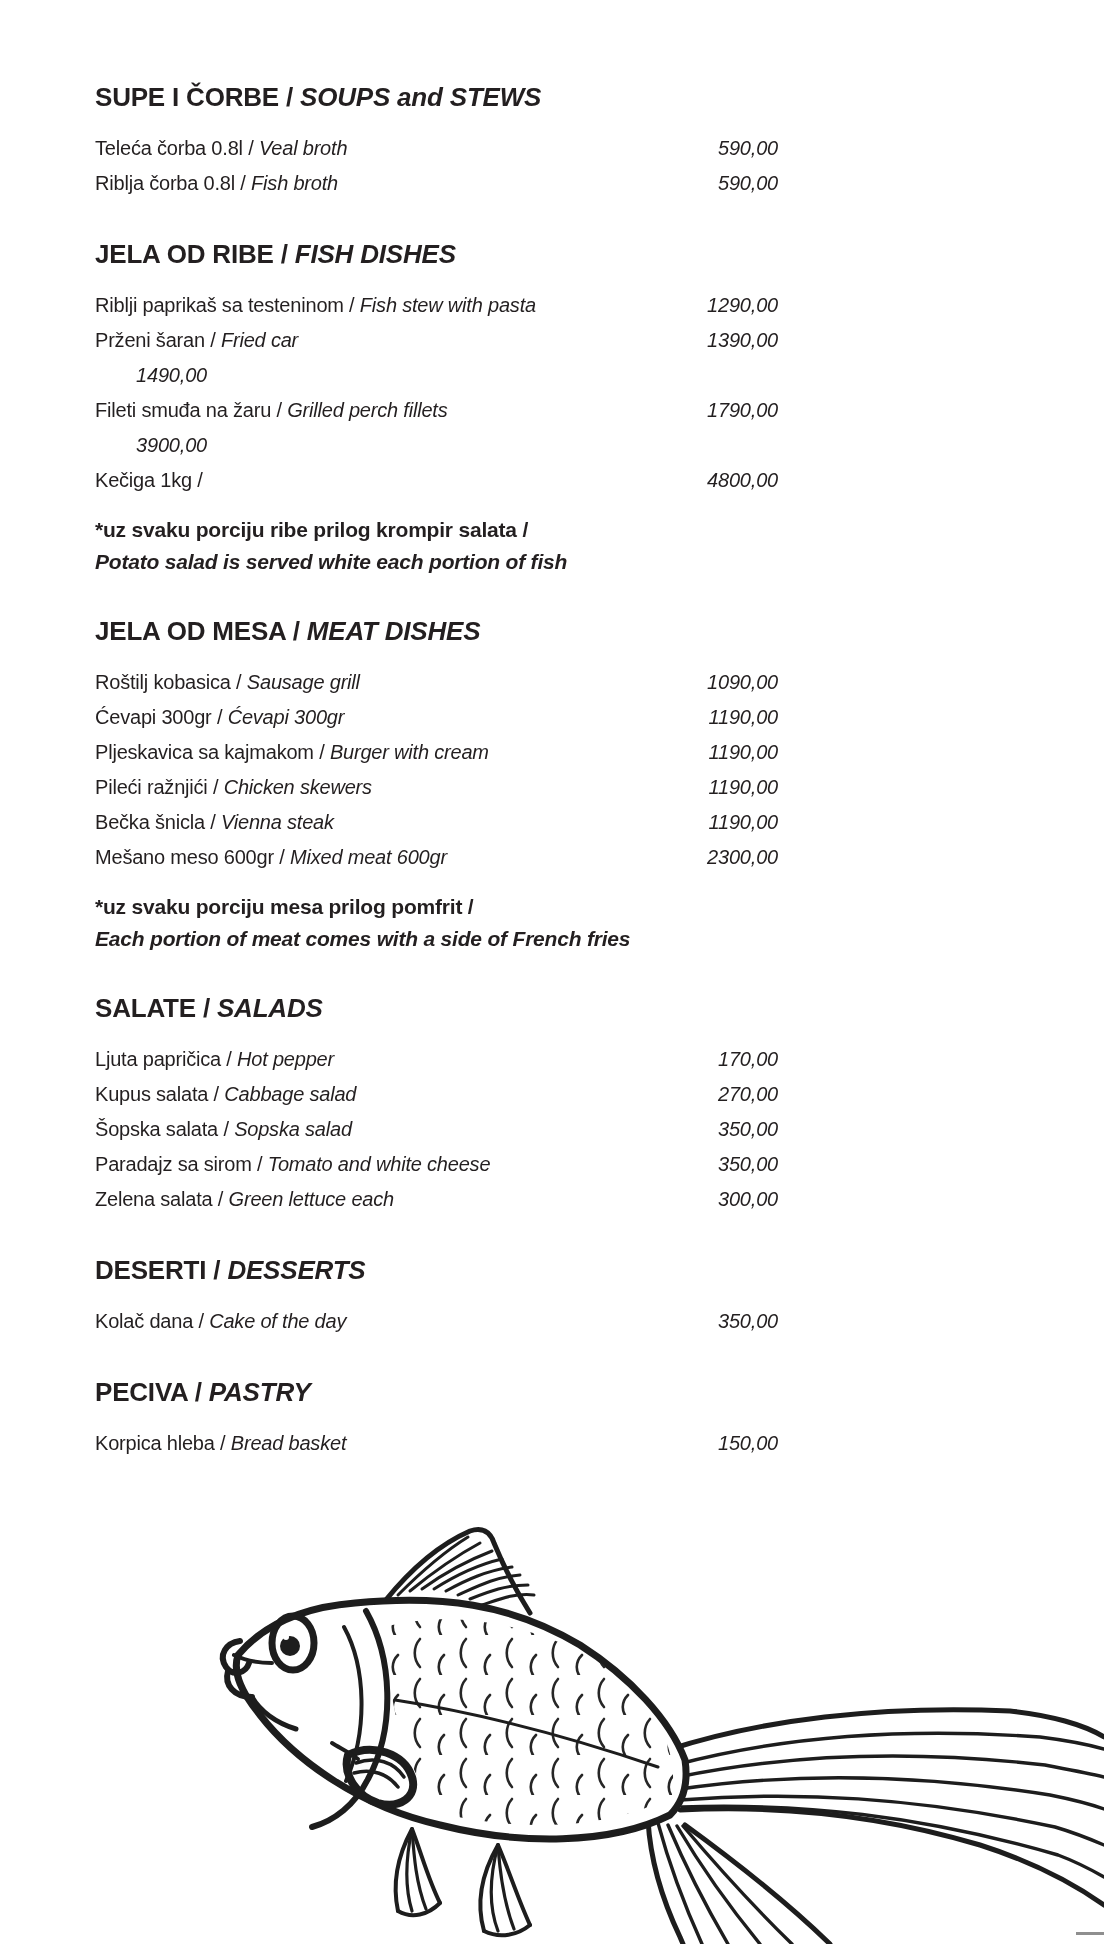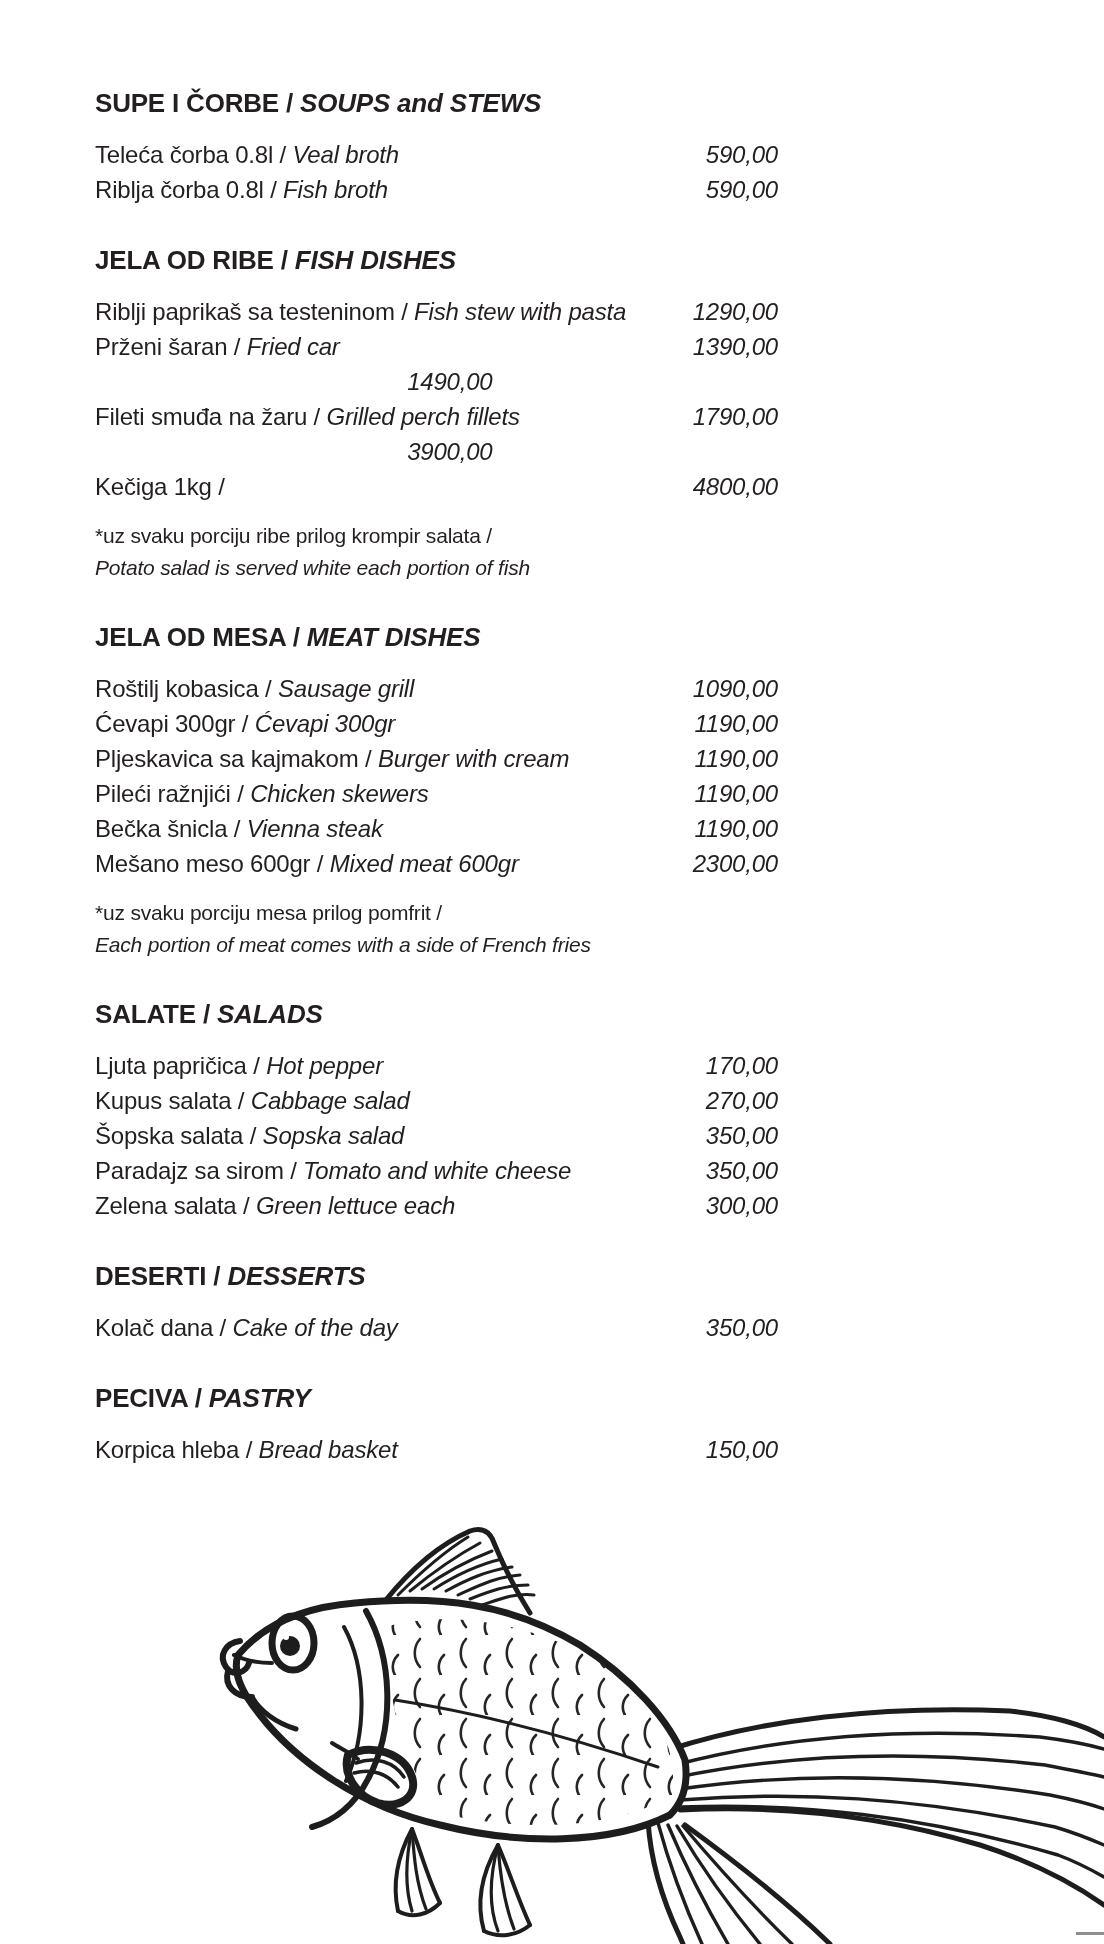--- a/index.html
+++ b/index.html
@@ -1,31 +1,31 @@
 <!DOCTYPE html>
 <html><head>
 <meta charset="utf-8">
 <style>
   html,body{margin:0;padding:0;}
   body{
     width:1104px;height:1944px;background:#ffffff;position:relative;overflow:hidden;
     font-family:"Liberation Sans",sans-serif;color:#231f20;
   }
-  .menu{position:absolute;left:95px;top:86px;width:683px;}
+  .menu{position:absolute;left:95px;top:80px;width:683px;}
   .section-title{
     font-size:26px;line-height:34px;font-weight:bold;letter-spacing:-0.2px;
     margin:36px 0 17px 0;
   }
   .section:first-child .section-title{margin-top:0;}
   .rows{margin:0;}
-  .row{display:flex;font-size:24px;line-height:35px;letter-spacing:-0.2px;justify-content:center;}
+  .row{display:flex;font-size:20px;line-height:35px;letter-spacing:-0.2px;}
   .row .name{flex:1;min-width:0;white-space:nowrap;padding-right:8px;}
   .row .price{width:112px;text-align:right;font-style:italic;flex:none;}
   .en{font-style:italic;}
-  .note{margin:16px 0 0 0;font-size:21px;line-height:32px;letter-spacing:-0.2px;}
+  .note{margin:16px 0 0 0;font-size:21px;line-height:32px;letter-spacing:-0.2px;font-weight:bold;}
   .fish{position:absolute;left:180px;top:1515px;width:924px;height:429px;margin:0;}
   .fish svg{display:block;width:100%;height:100%;}
   .corner-mark{position:absolute;left:1076px;top:1932px;width:28px;height:3px;}
 </style>
 </head>
 <body style="background: rgb(255, 255, 255); color: rgb(35, 31, 32);">
 
 <div class="page-root">
 
   <main class="menu">

